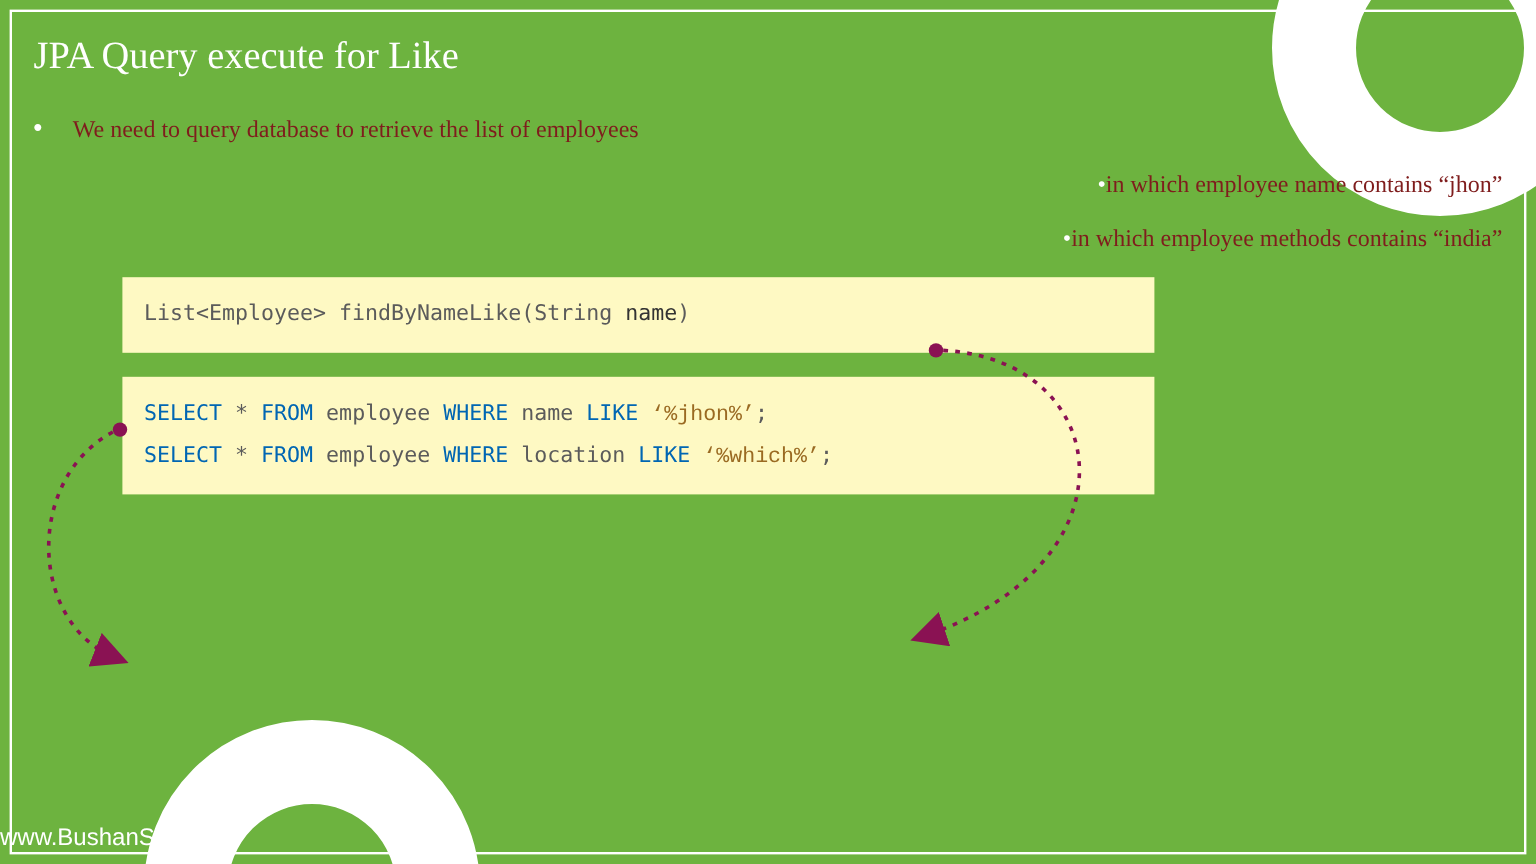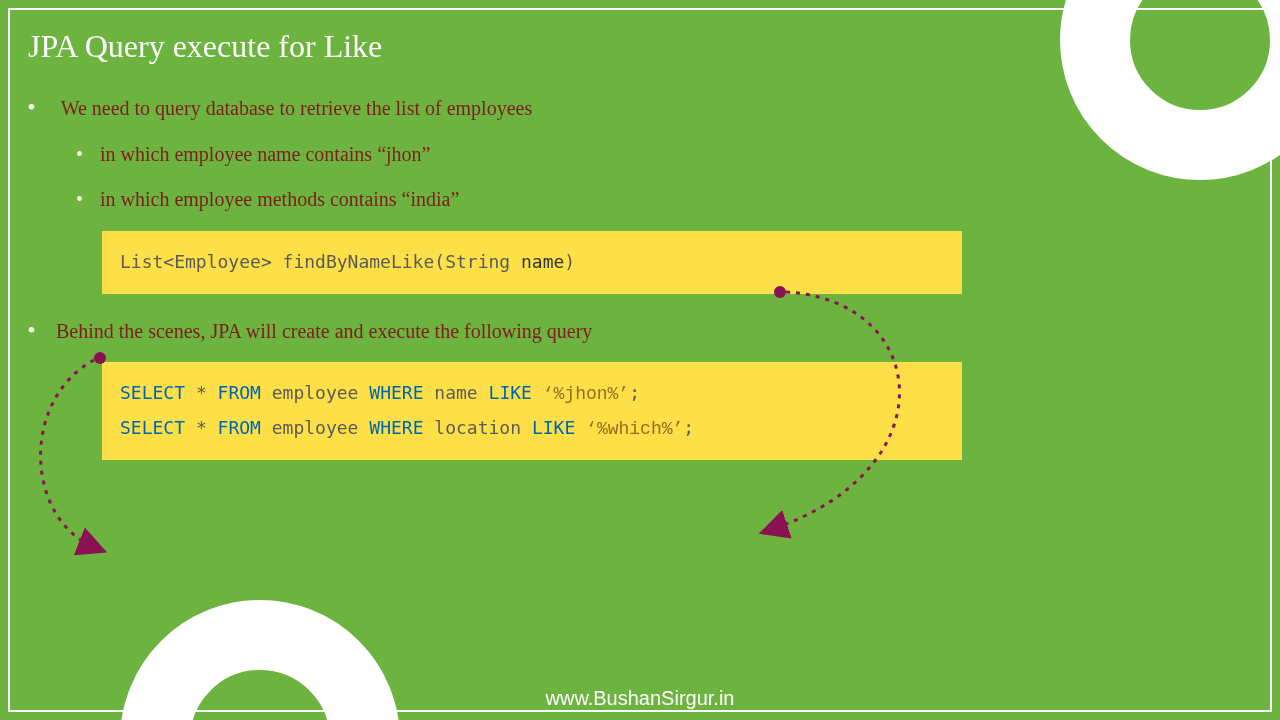--- a/index.html
+++ b/index.html
@@ -67,44 +67,44 @@
     margin-top: 18px;
     margin-left: 44px;
   }
   ul.sub > li::before {
     content: "•";
     color: #ffffff;
     display: inline-block;
     width: 1.2em;
     margin-left: -1.2em;
   }
-  ul.sub > li { margin-bottom: 18px; }
+  ul.sub > li { margin-bottom: 18px; text-align: right; }
 
   .codebox {
-    background: #fde047;
+    background: #fef9c3;
     font-family: 'Lucida Console', 'Consolas', monospace;
     font-size: 18px;
     color: #5b5b5b;
     padding: 14px 18px;
     width: 860px;
     margin: 10px 0 20px 74px;
     position: relative;
     z-index: 2;
     line-height: 1.9;
   }
   .kw-blue { color: #0066b3; }
   .kw-brown { color: #9a6a22; font-family: Liberation Mono, monospace; }
   .ident { color: #5b5b5b; }
   .param { color: #333; }
 
   .footer {
     position: absolute;
     bottom: 10px;
     left: 0; right: 0;
-    text-align: center;
+    text-align: left;
     color: #ffffff;
     font-family: 'Segoe UI', Arial, sans-serif;
     font-size: 20px;
     z-index: 3;
   }
 
   .arrow-svg {
     position: absolute;
     z-index: 3;
     pointer-events: none;
@@ -131,23 +131,20 @@
   </ul>
 
   <div class="codebox">
     <div>
       <span class="ident">List&lt;Employee&gt;</span>
       <span> </span>
       <span class="ident">findByNameLike</span><span>(</span><span class="ident">String</span><span> </span><span class="param">name</span><span>)</span>
     </div>
   </div>
 
-  <ul class="main">
-    <li>Behind the scenes, JPA will create and execute the following query</li>
-  </ul>
 
   <div class="codebox">
     <div>
       <span class="kw-blue">SELECT</span>
       <span> </span><span>*</span><span> </span>
       <span class="kw-blue">FROM</span>
       <span> </span><span>employee</span><span> </span>
       <span class="kw-blue">WHERE</span>
       <span> </span><span>name</span><span> </span>
       <span class="kw-blue">LIKE</span>

